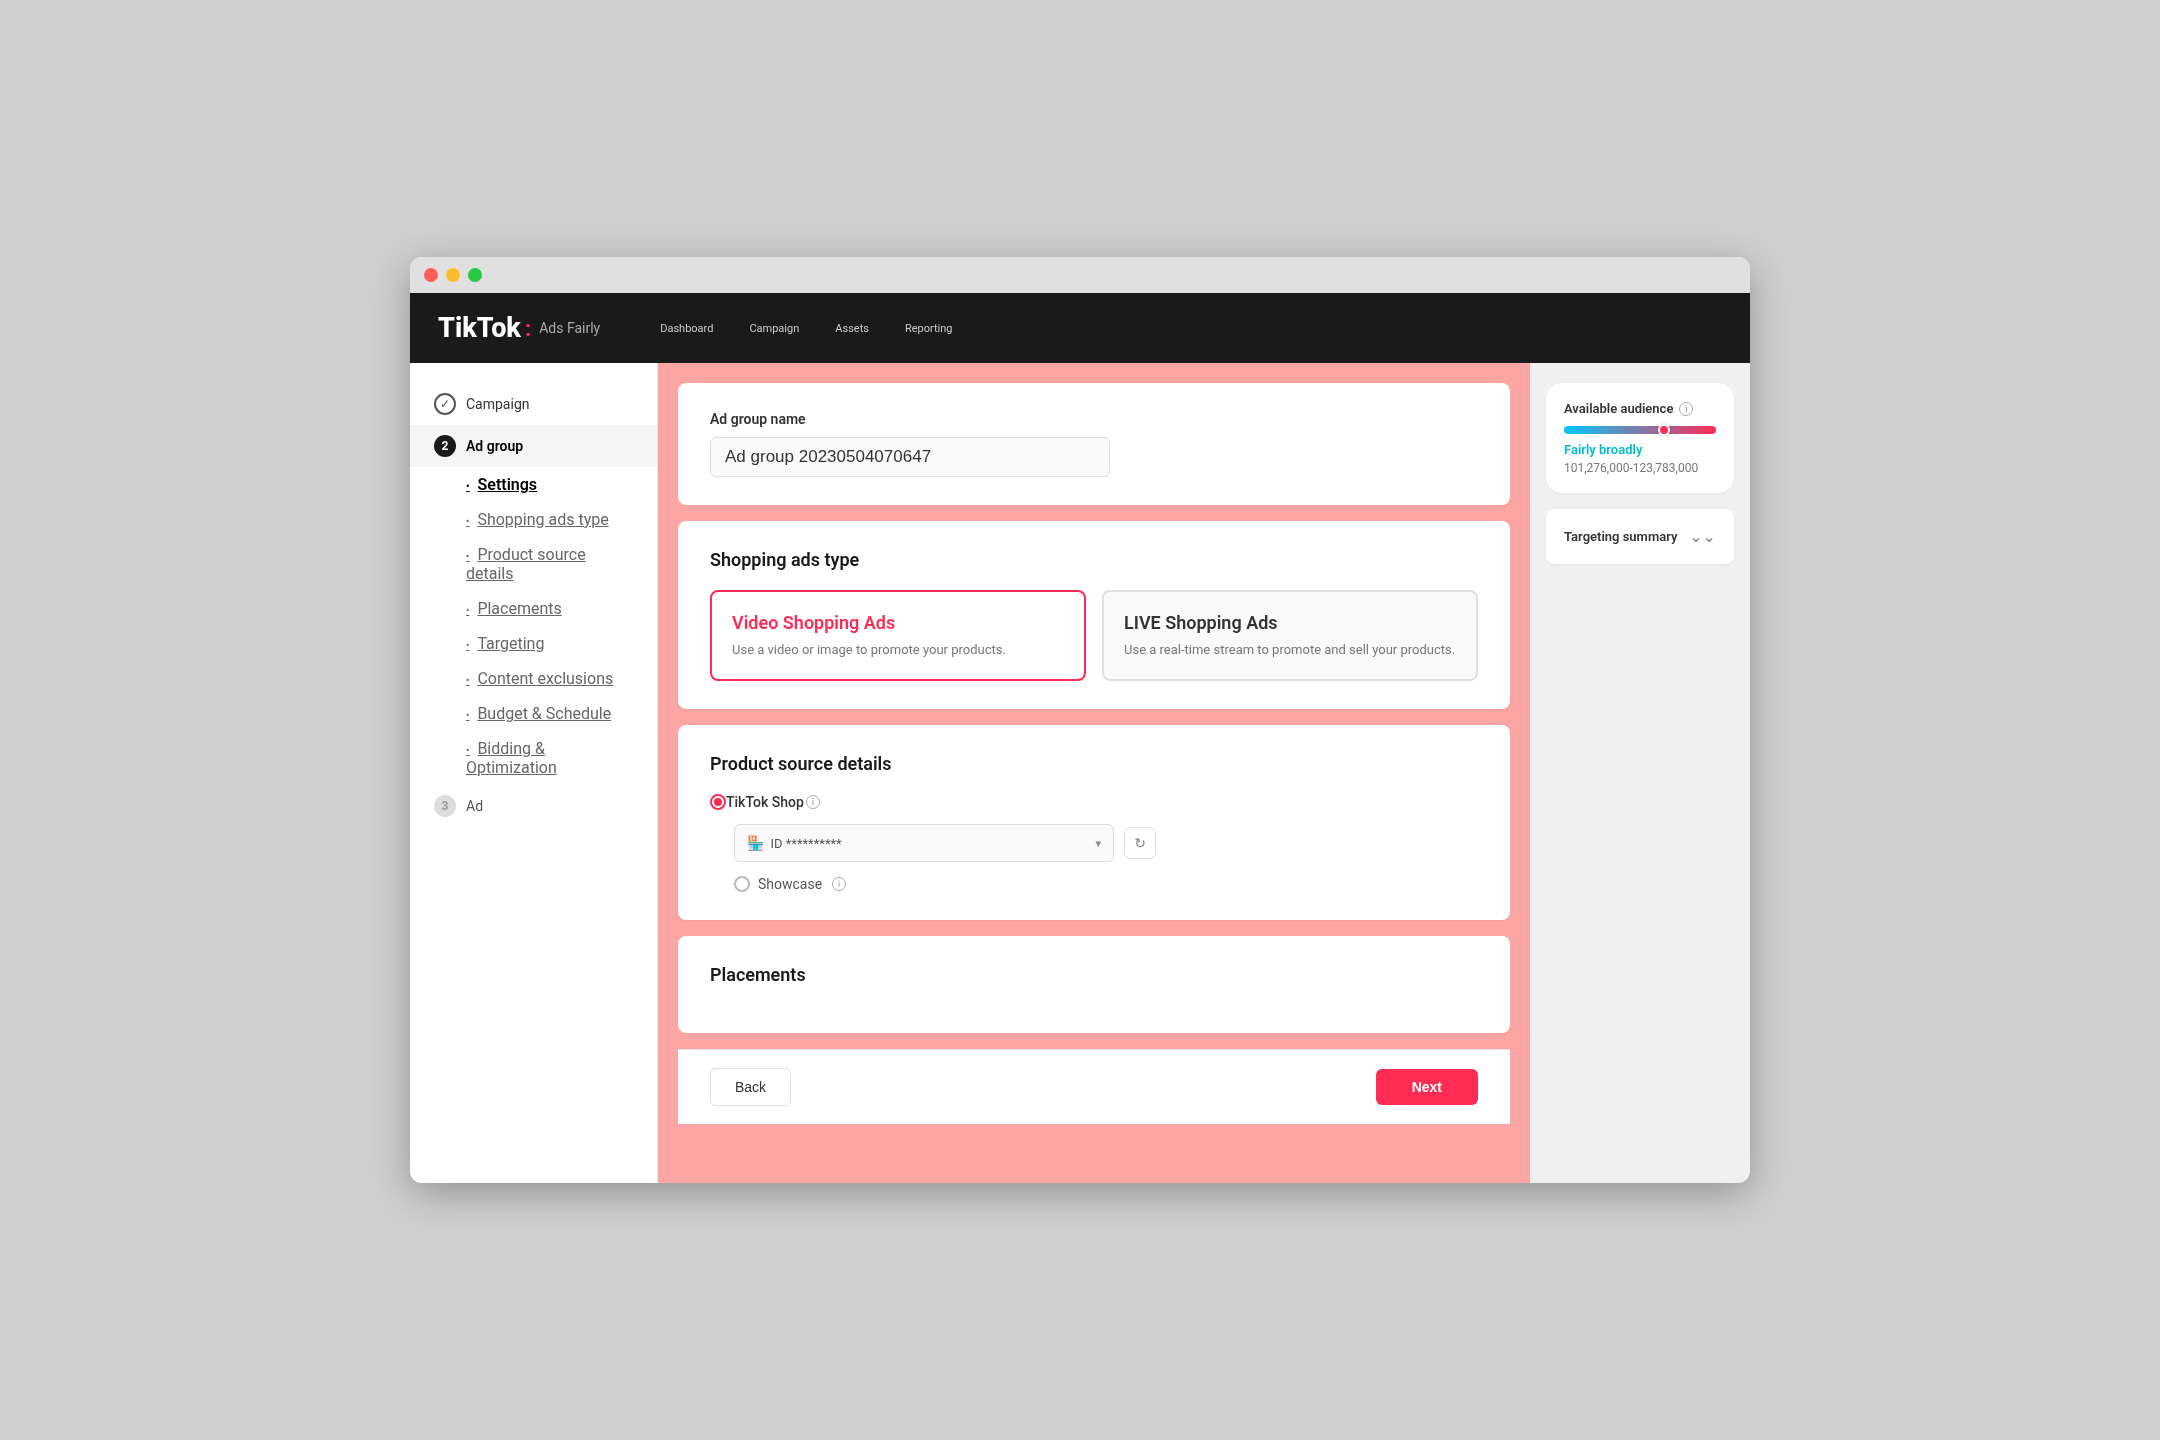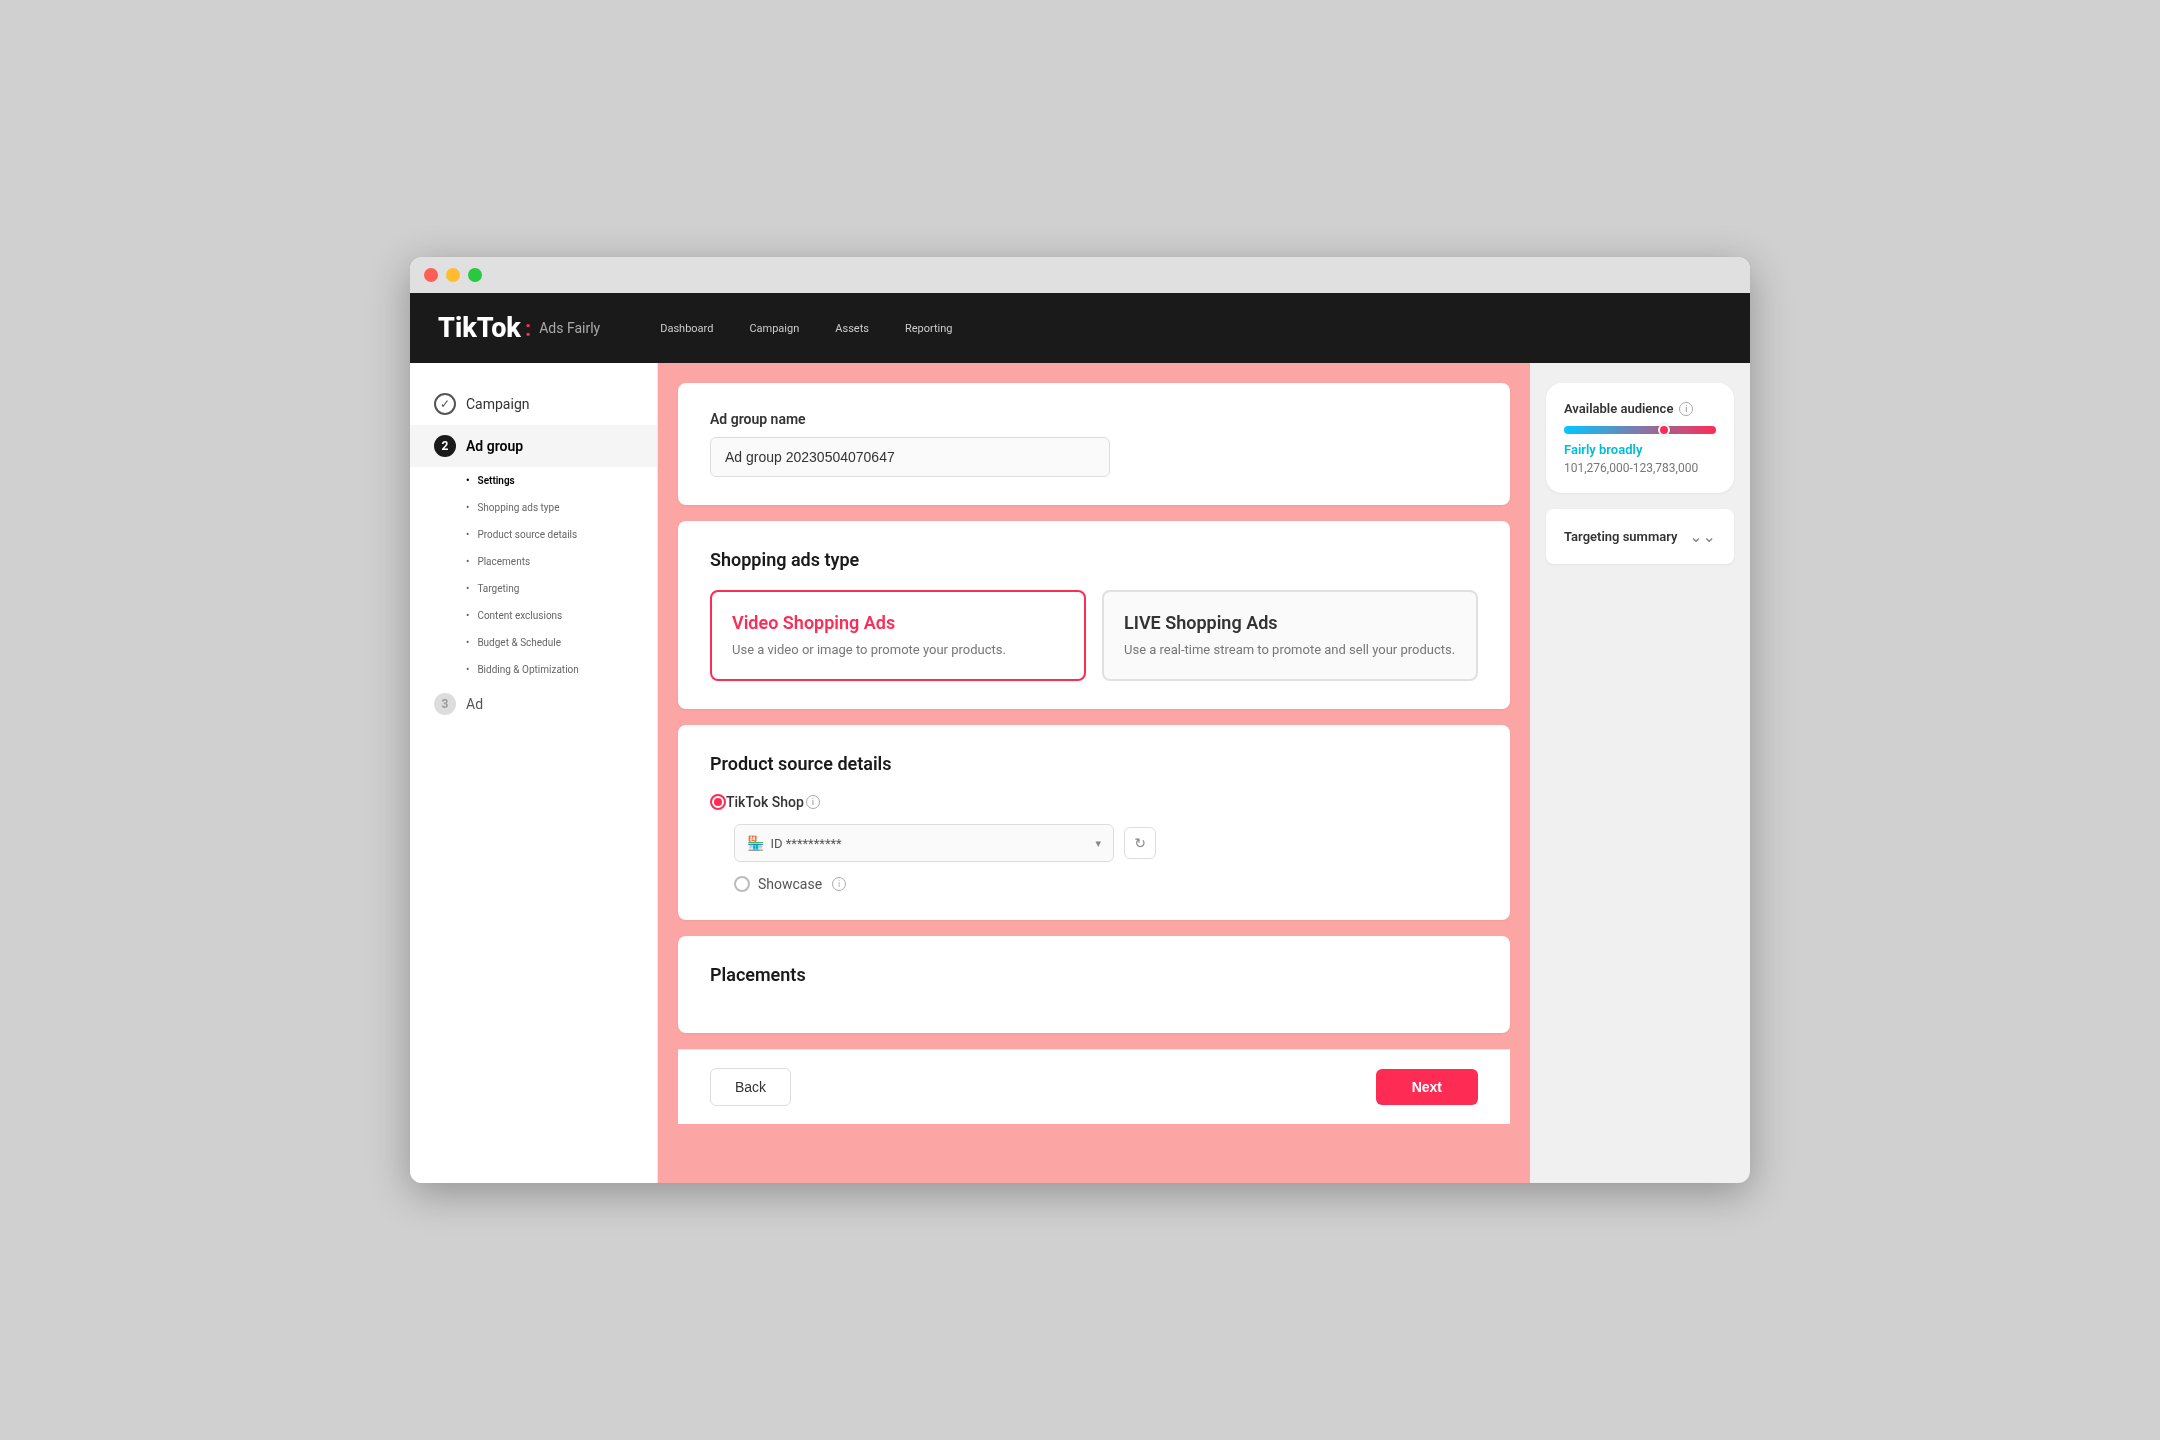--- a/index.html
+++ b/index.html
@@ -107,23 +107,24 @@
       color: #fff;
       font-weight: 700;
     }
     .icon-num-gray {
       background: #ddd;
       color: #999;
       font-weight: 700;
     }
     .sub-item {
       padding: 8px 24px 8px 56px;
-      font-size: 10px;
+      font-size: 16px;
       color: #666;
       cursor: pointer;
+      text-decoration: underline;
     }
     .sub-item.active { color: #000; font-weight: 600; }
     .sub-item::before {
       content: '•';
       margin-right: 8px;
       font-size: 10px;
     }
 
     .main {
       flex: 1;
@@ -147,21 +148,21 @@
       font-weight: 600;
       color: #333;
       margin-bottom: 10px;
     }
     .text-input {
       width: 400px;
       height: 40px;
       border: 1px solid #ddd;
       border-radius: 6px;
       padding: 0 14px;
-      font-size: 14px;
+      font-size: 17px;
       color: #333;
       background: #fafafa;
       outline: none;
     }
 
     .section-title {
       font-size: 18px;
       font-weight: 600;
       color: #1a1a1a;
       margin-bottom: 20px;

